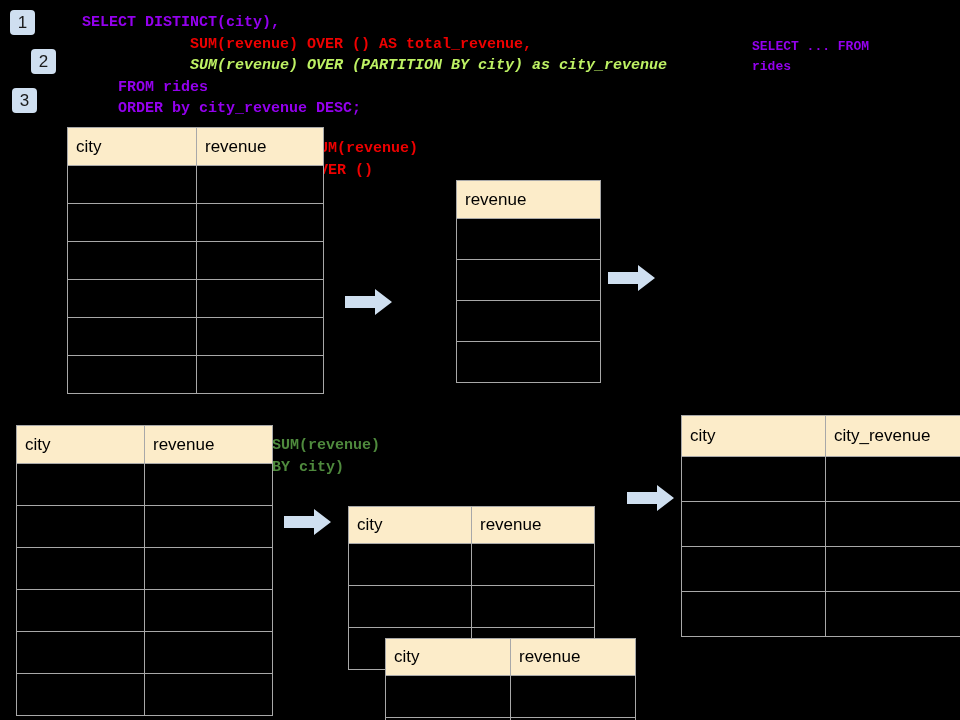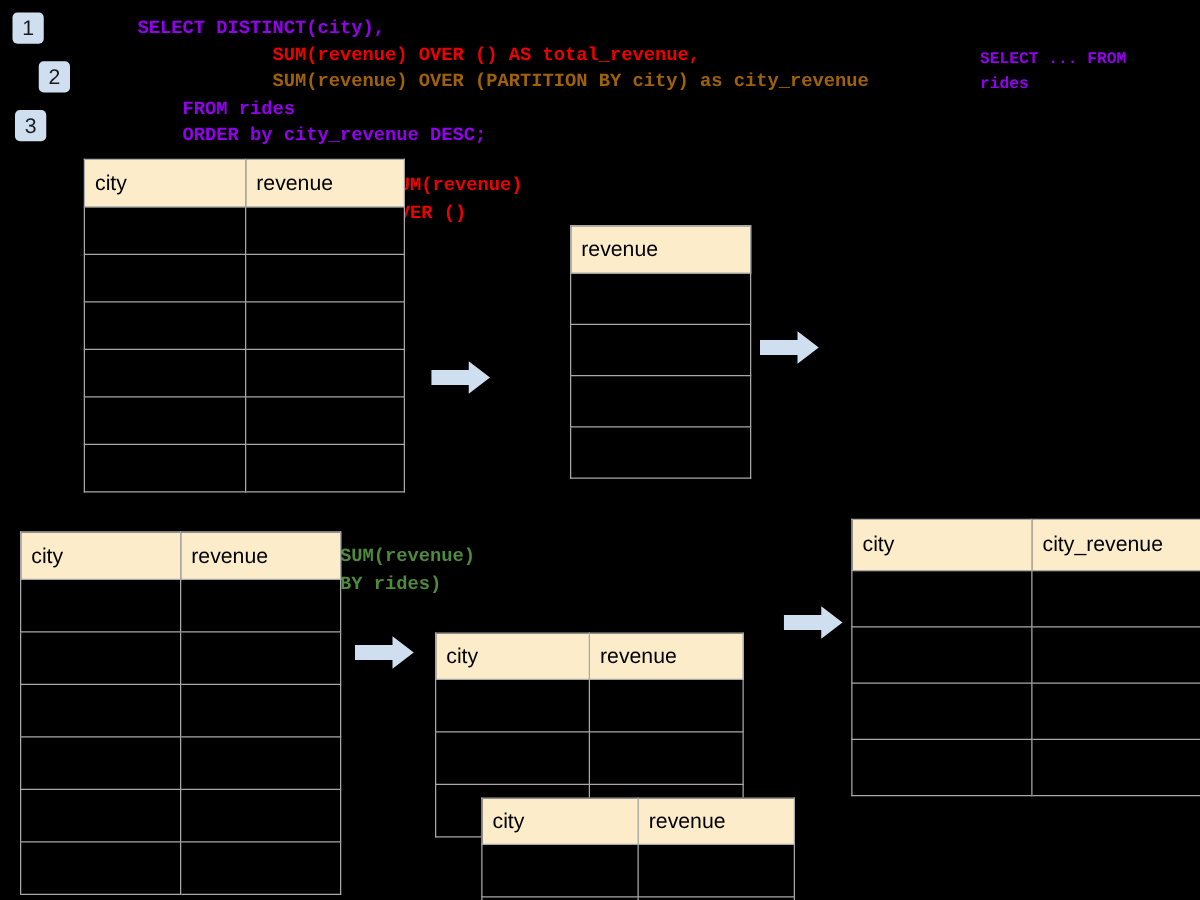--- a/index.html
+++ b/index.html
@@ -32,26 +32,25 @@
 
   
   .sql {
     position: absolute;
     font-family: "Liberation Mono", monospace;
     font-size: 15px;
     font-weight: bold;
     line-height: 21.5px;
     white-space: pre;
     letter-spacing: 0px;
-    margin-left: 28px;
   }
   .sql-line { white-space: pre; }
   .c-violet { color: #9400ee; }
   .c-red    { color: #ee0000; }
-  .c-green  { color: #a16207; }
+  .c-green  { color: #bef264; font-style: italic; }
 
   .sql-right {
     position: absolute;
     font-family: "Liberation Mono", monospace;
     font-size: 13px;
     font-weight: bold;
     line-height: 20px;
     color: #9400ee;
     white-space: pre;
   }
@@ -104,25 +103,25 @@
 <div id="canvas">
 
   <div id="badges-layer">
       <div class="badge" style="left: 10px; top: 10px;">1</div>
       <div class="badge" style="left: 31px; top: 49px;">2</div>
       <div class="badge" style="left: 12px; top: 88px;">3</div>
     </div>
 
   <div id="sql-block" class="sql" style="left: 82px; top: 12px;"><div class="sql-line c-violet">SELECT DISTINCT(city),</div><div class="sql-line c-red">            SUM(revenue) OVER () AS total_revenue,</div><div class="sql-line c-green">            SUM(revenue) OVER (PARTITION BY city) as city_revenue</div><div class="sql-line c-violet">    FROM rides</div><div class="sql-line c-violet">    ORDER by city_revenue DESC;</div></div>
 
-  <div id="sql-right-block" class="sql-right" style="left: 784px; top: 37px;"><div>SELECT ... FROM</div><div>rides</div></div>
+  <div id="sql-right-block" class="sql-right" style="left: 752px; top: 37px;"><div>SELECT ... FROM</div><div>rides</div></div>
 
   <div id="annotations-layer">
       <div class="annot annot-red" style="left: 310px; top: 138px;"><div>SUM(revenue)</div><div>OVER ()</div></div>
-      <div class="annot annot-green" style="left: 272px; top: 435px;"><div>SUM(revenue)</div><div>BY rides)</div></div>
+      <div class="annot annot-green" style="left: 272px; top: 435px;"><div>SUM(revenue)</div><div>BY city)</div></div>
     </div>
 
   <div id="tables-layer">
       <table class="tbl" style="left: 67px; top: 127px; width: 238px;">
         <thead>
           <tr style="height: 37px;">
             <th style="width: 120px; height: 37px;">city</th>
             <th style="width: 118px; height: 37px;">revenue</th>
           </tr>
         </thead>

